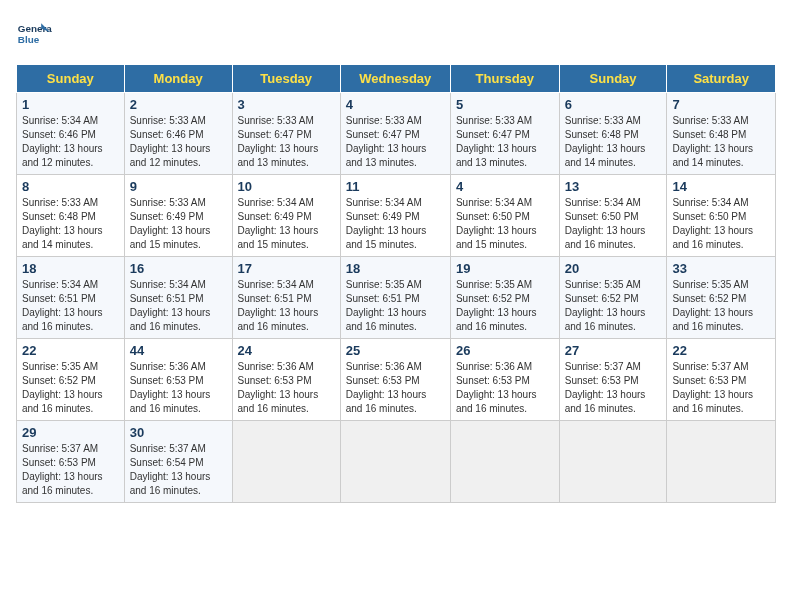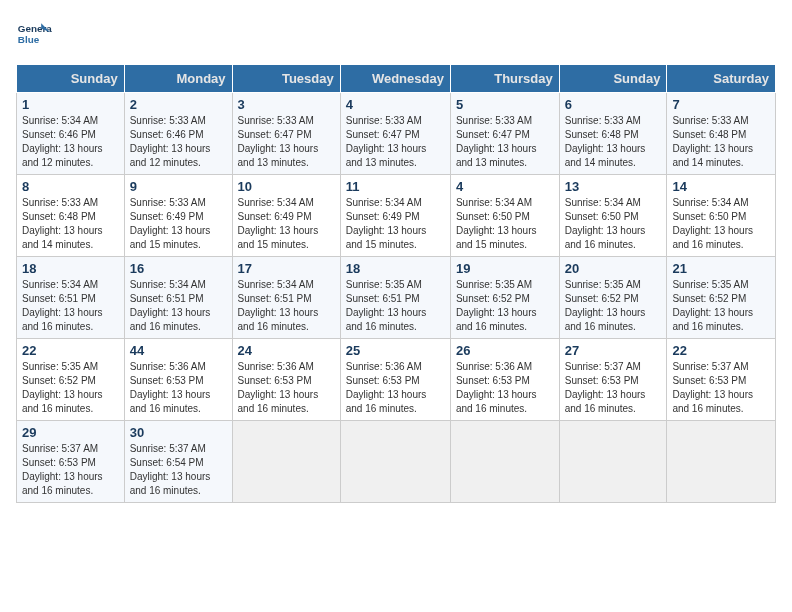--- a/index.html
+++ b/index.html
@@ -37,22 +37,22 @@
       font-size: 16px;
       color: #333;
     }
     table {
       width: 100%;
       border-collapse: collapse;
       font-size: 11px;
     }
     thead tr th {
       background-color: #2e6da4;
-      color: #e5e5e5;
-      text-align: right;
+      color: #fde047;
+      text-align: center;
       padding: 6px 6px;
       font-size: 13px;
       font-weight: bold;
       border: 1px solid #fff;
     }
     tbody tr td {
       vertical-align: top;
       border: 1px solid #ccc;
       padding: 4px 5px;
       width: 113px;
@@ -191,21 +191,21 @@
         </td>
         <td>
           <span class="day-number">19</span>
           <span class="day-detail">Sunrise: 5:35 AM<br>Sunset: 6:52 PM<br>Daylight: 13 hours and 16 minutes.</span>
         </td>
         <td>
           <span class="day-number">20</span>
           <span class="day-detail">Sunrise: 5:35 AM<br>Sunset: 6:52 PM<br>Daylight: 13 hours and 16 minutes.</span>
         </td>
         <td>
-          <span class="day-number">21</span>
+          <span class="day-number">33</span>
           <span class="day-detail">Sunrise: 5:35 AM<br>Sunset: 6:52 PM<br>Daylight: 13 hours and 16 minutes.</span>
         </td>
       </tr>
       <tr>
         <td>
           <span class="day-number">22</span>
           <span class="day-detail">Sunrise: 5:35 AM<br>Sunset: 6:52 PM<br>Daylight: 13 hours and 16 minutes.</span>
         </td>
         <td>
           <span class="day-number">44</span>

